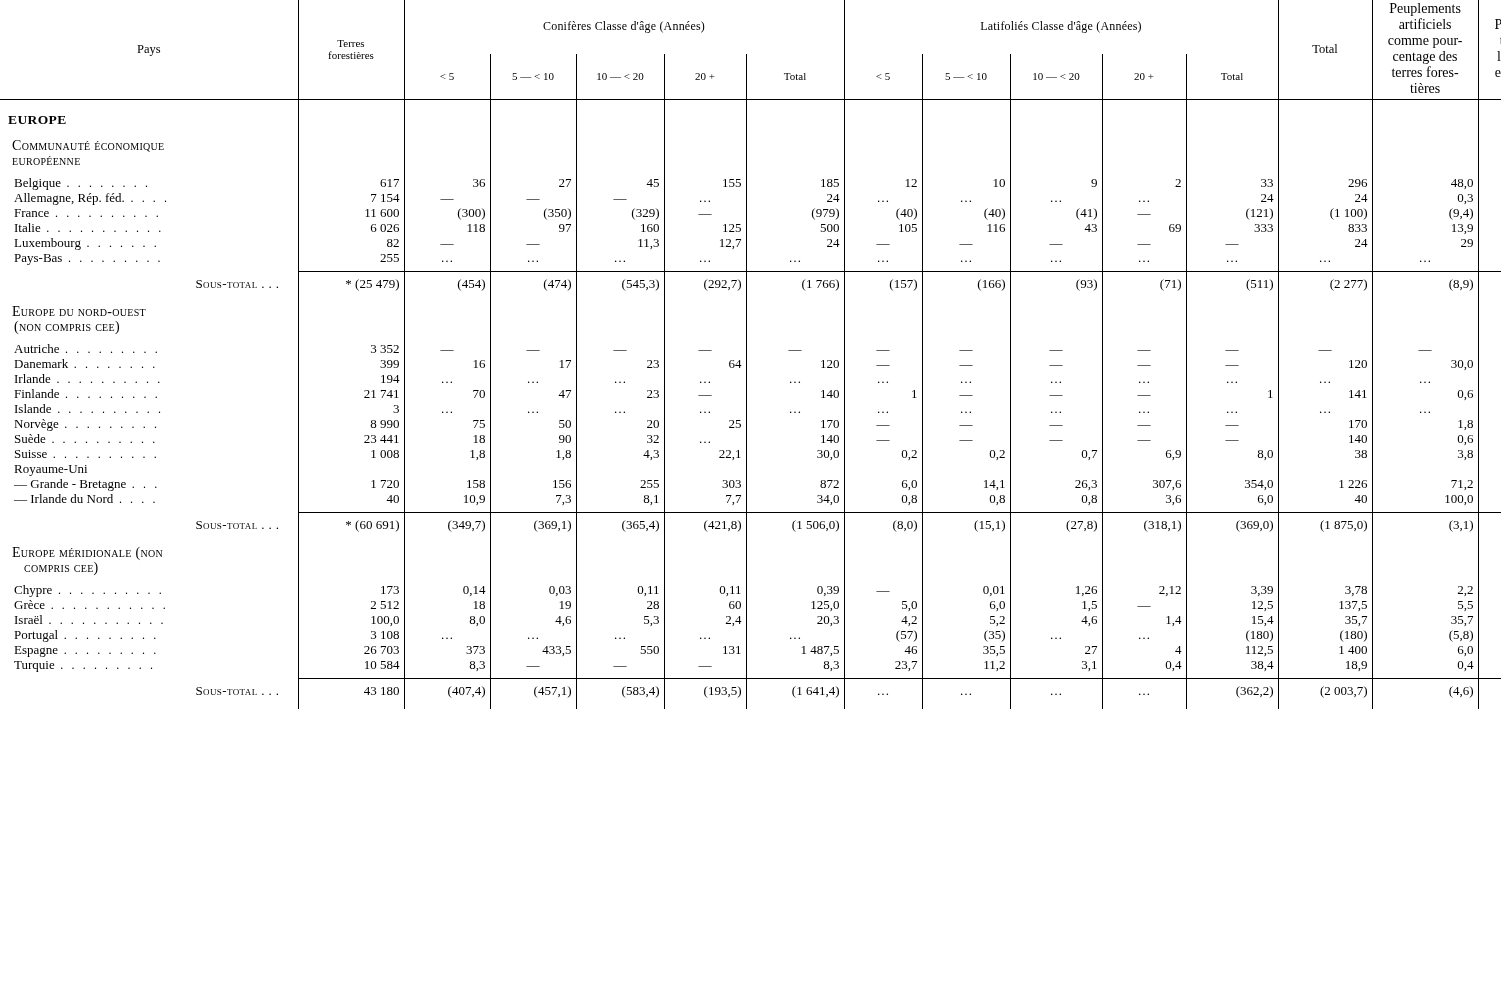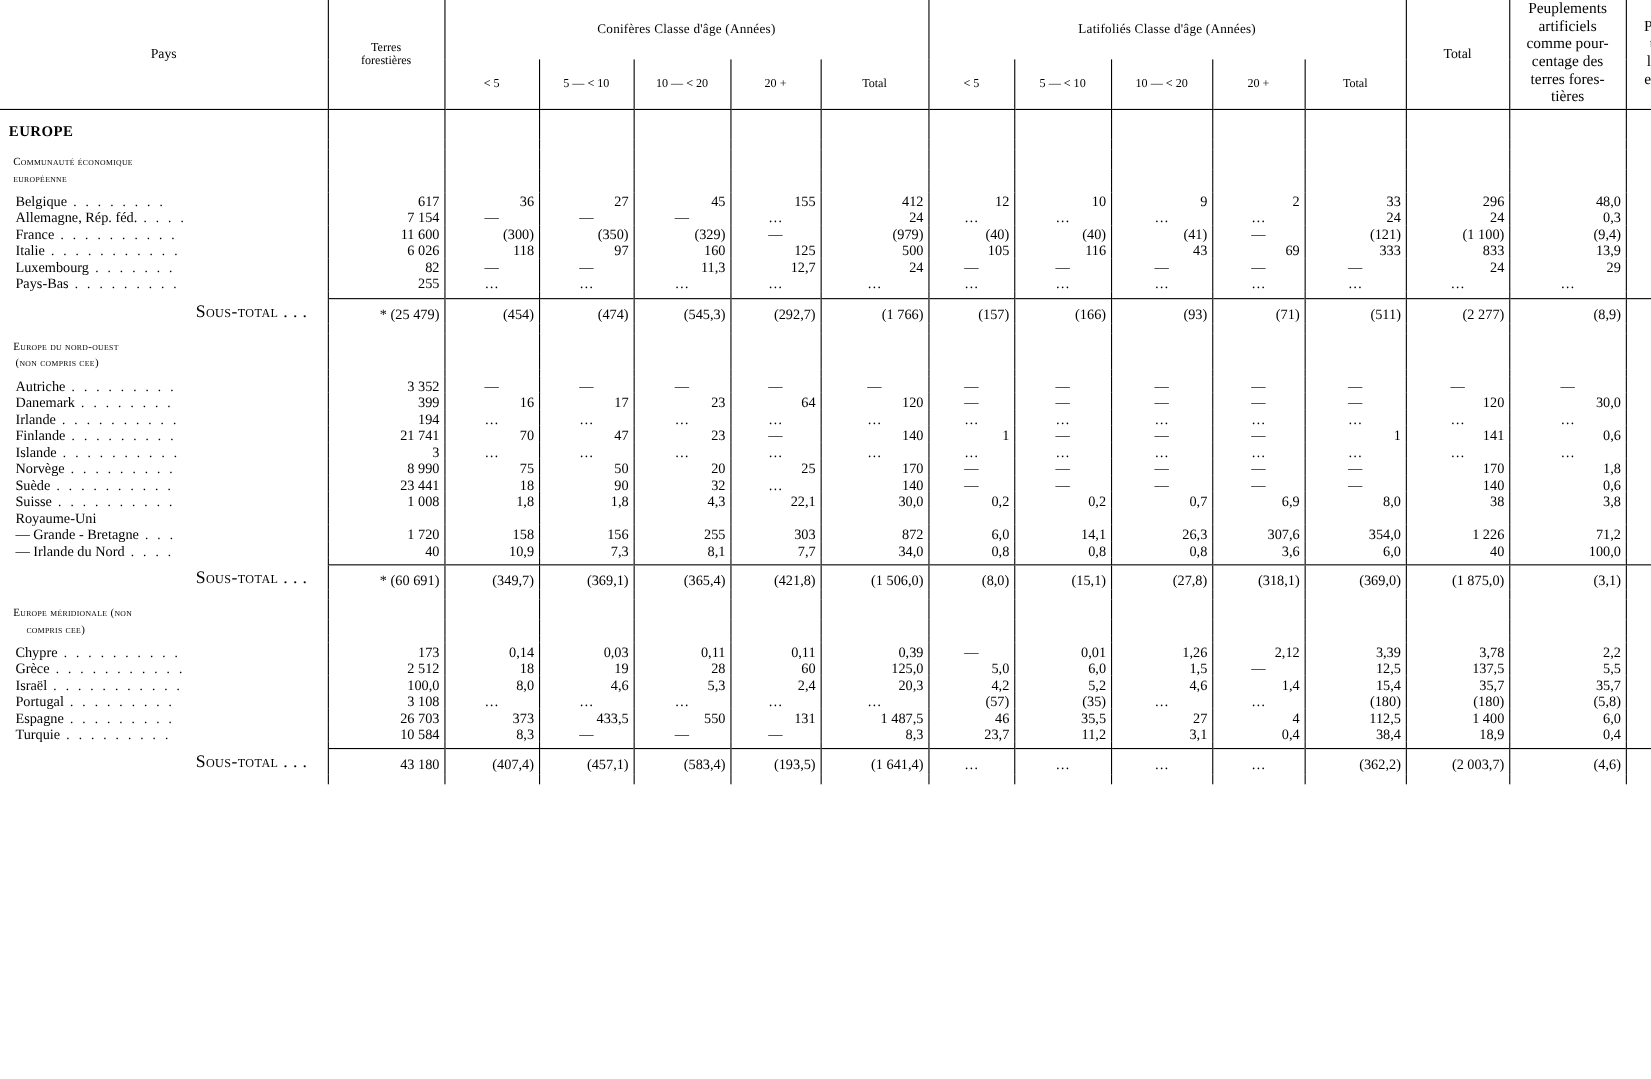--- a/index.html
+++ b/index.html
@@ -72,21 +72,21 @@
     font-size: 13px;
   }
   td.ctr { text-align: center; white-space: nowrap; }
   td.lbl {
     text-align: left;
     white-space: nowrap;
     padding-left: 14px;
   }
   .grp {
     font-variant: small-caps;
-    font-size: 10px;
+    font-size: 14px;
     letter-spacing: .3px;
   }
   .bold-caps {
     font-weight: bold;
     font-size: 13.5px;
     letter-spacing: .4px;
   }
   .spacer td { height: 9px; }
   .spacer-sm td { height: 6px; }
   .subtotal-row td {
@@ -100,21 +100,21 @@
   .dotted-name .nm { }
   .dotted-name .dots {
     letter-spacing: 2.6px;
     font-size: 12px;
   }
   .sous-cell {
     text-align: right;
     padding-right: 18px !important;
     font-variant: small-caps;
     letter-spacing: .4px;
-    font-size: 16px;
+    font-size: 13px;
   }
   .indent2 { padding-left: 34px; }
 </style>
 </head>
 <body>
 
 <div class="sheet">
 <table class="stat">
   <colgroup>
     <col style="width:298px">
@@ -285,21 +285,21 @@
           <td class="vr"></td>
           <td class=""></td>
         </tr>
         <tr>
           <td class="vr lbl"><span class="dotted-name"><span class="nm">Belgique</span><span class="dots"> . . . . . . . .</span></span></td>
           <td class="num vr">617</td>
           <td class="num vr-thin">36</td>
           <td class="num vr-thin">27</td>
           <td class="num vr-thin">45</td>
           <td class="num vr-thin">155</td>
-          <td class="num vr">412</td>
+          <td class="num vr">185</td>
           <td class="num vr-thin">12</td>
           <td class="num vr-thin">10</td>
           <td class="num vr-thin">9</td>
           <td class="num vr-thin">2</td>
           <td class="num vr">33</td>
           <td class="num vr">296</td>
           <td class="num vr">48,0</td>
           <td class="num ">5</td>
         </tr>
         <tr>

